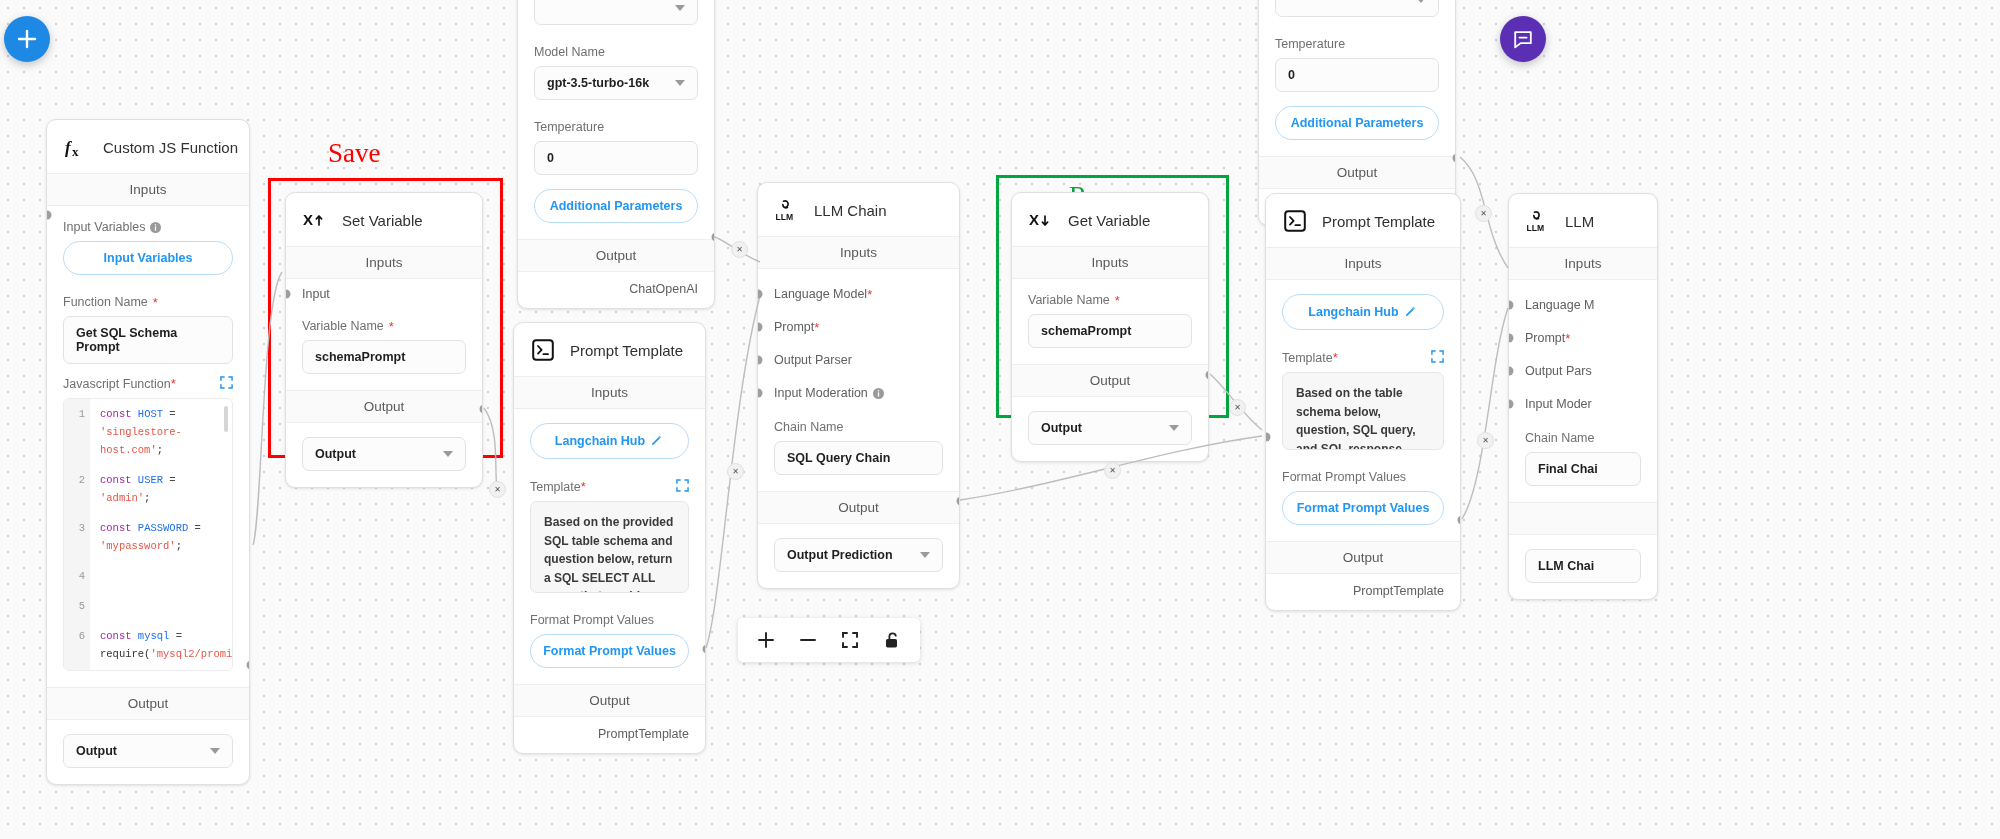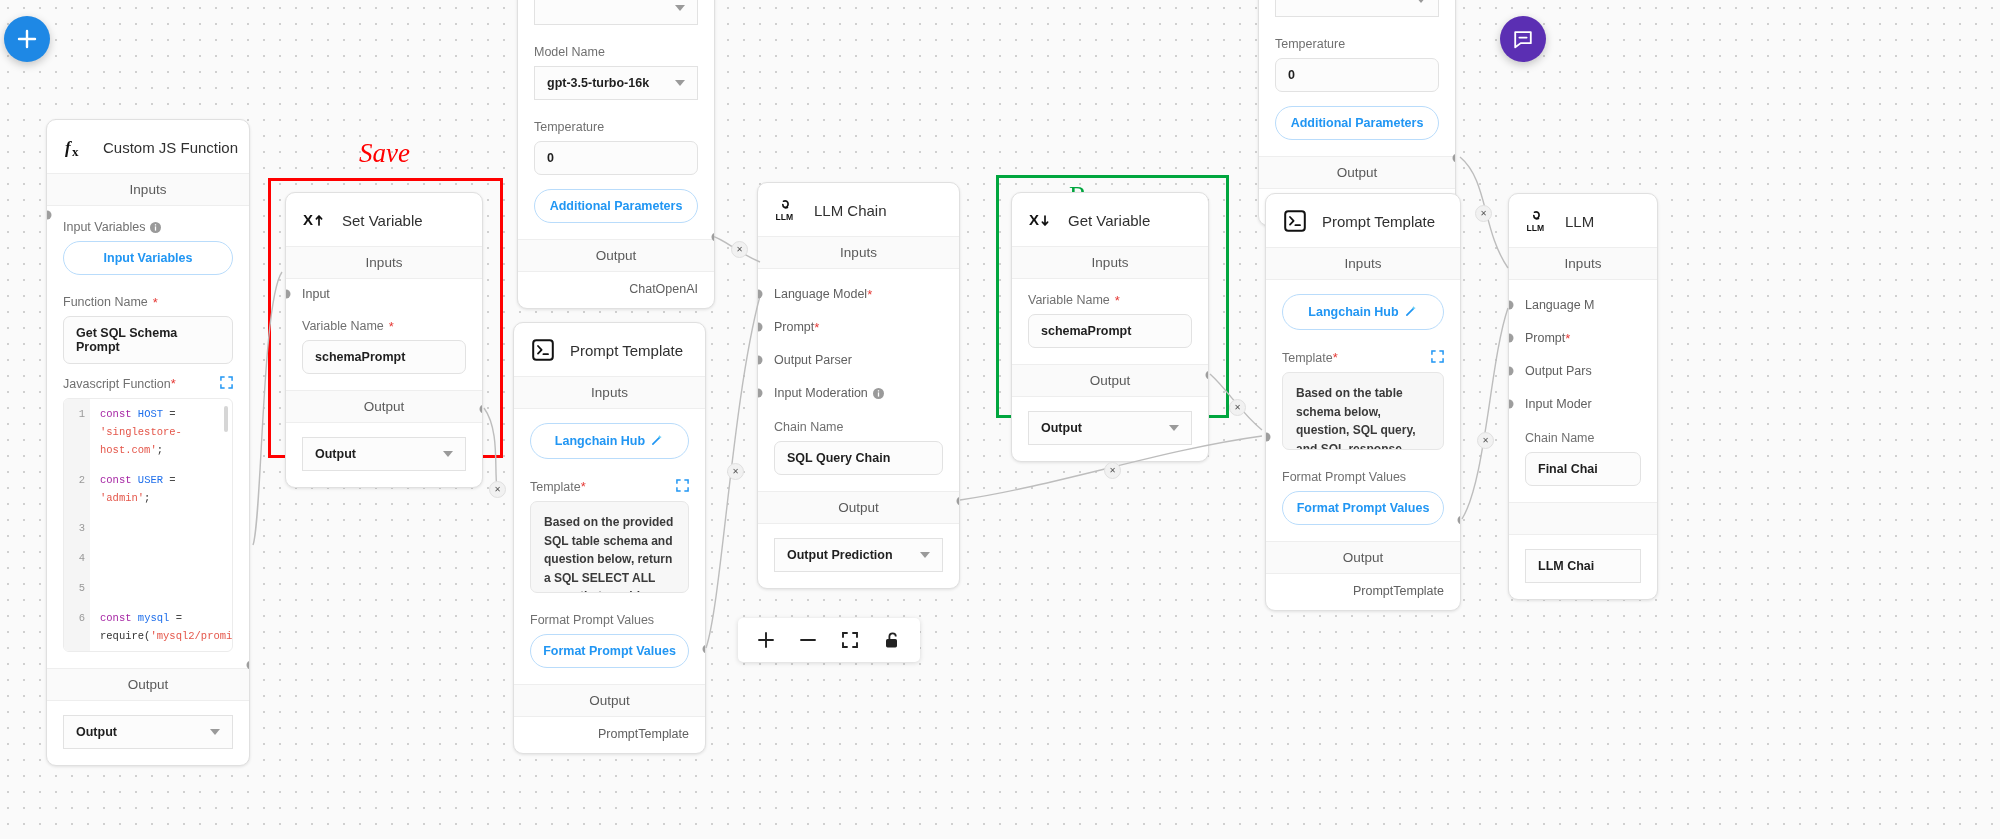--- a/index.html
+++ b/index.html
@@ -64,21 +64,21 @@
     padding: 9px 12px;
     font-size: 12.5px;
     color: #1f1f1f;
     font-weight: bold;
     min-height: 34px;
     display: flex; align-items: center;
   }
   .select-box {
     border: 1px solid #e2e2e2;
     background: #fcfcfc;
-    border-radius: 0;
+    border-radius: 7px;
     padding: 9px 12px;
     font-size: 12.5px;
     color: #1f1f1f;
     font-weight: bold;
     display: flex; align-items: center; justify-content: space-between;
     min-height: 34px;
   }
   .caret {
     width: 0; height: 0;
     border-left: 5px solid transparent;
@@ -235,21 +235,21 @@
 
   <div class="edge-btn" style="left:731px; top:241px;">✕</div>
   <div class="edge-btn" style="left:727px; top:463px;">✕</div>
   <div class="edge-btn" style="left:489px; top:481px;">✕</div>
   <div class="edge-btn" style="left:1104px; top:462px;">✕</div>
   <div class="edge-btn" style="left:1229px; top:399px;">✕</div>
   <div class="edge-btn" style="left:1475px; top:205px;">✕</div>
   <div class="edge-btn" style="left:1477px; top:432px;">✕</div>
 
   <div class="hl save" style="left:268px; top:178px; width:235px; height:280px;"></div>
-  <div class="caption save" style="left:359px; top:138px;font-style:italic;">Save</div>
+  <div class="caption save" style="left:328px; top:138px;">Save</div>
 
   <div class="hl reuse" style="left:996px; top:175px; width:233px; height:243px;"></div>
   <div class="caption reuse" style="left:1069px; top:138px;">Reuse</div>
 
   <div class="node" style="left:46px; top:119px; width:204px;">
     <div class="node-header">
       <span class="node-icon">
         <svg width="24" height="24" viewBox="0 0 24 24">
             <text x="1" y="18" font-family="Liberation Serif, serif" font-style="italic" font-size="17" font-weight="bold" fill="#111">f</text>
             <text x="8" y="21" font-family="Liberation Serif, serif" font-size="13" font-weight="bold" fill="#111">x</text>
@@ -288,20 +288,21 @@
         <div class="code-row">
             <div class="gutter">1</div>
             <div class="code-body"><span class="k">const</span> <span class="v">HOST</span> <span class="op">=</span><br><span class="s">'singlestore-host.com'</span>;</div>
           </div>
         <div class="code-row">
             <div class="gutter">2</div>
             <div class="code-body"><span class="k">const</span> <span class="v">USER</span> <span class="op">=</span> <span class="s">'admin'</span>;</div>
           </div>
         <div class="code-row">
             <div class="gutter">3</div>
+            <div class="code-body"><span class="k">const</span> <span class="v">PASSWORD</span> <span class="op">=</span><br><span class="s">'mypassword'</span>;</div>
           </div>
         <div class="code-row">
             <div class="gutter">4</div>
           </div>
         <div class="code-row">
             <div class="gutter">5</div>
           </div>
         <div class="code-row">
             <div class="gutter">6</div>
             <div class="code-body"><span class="k">const</span> <span class="v">mysql</span> <span class="op">=</span><br>require(<span class="s">'mysql2/promise'</span></div>

